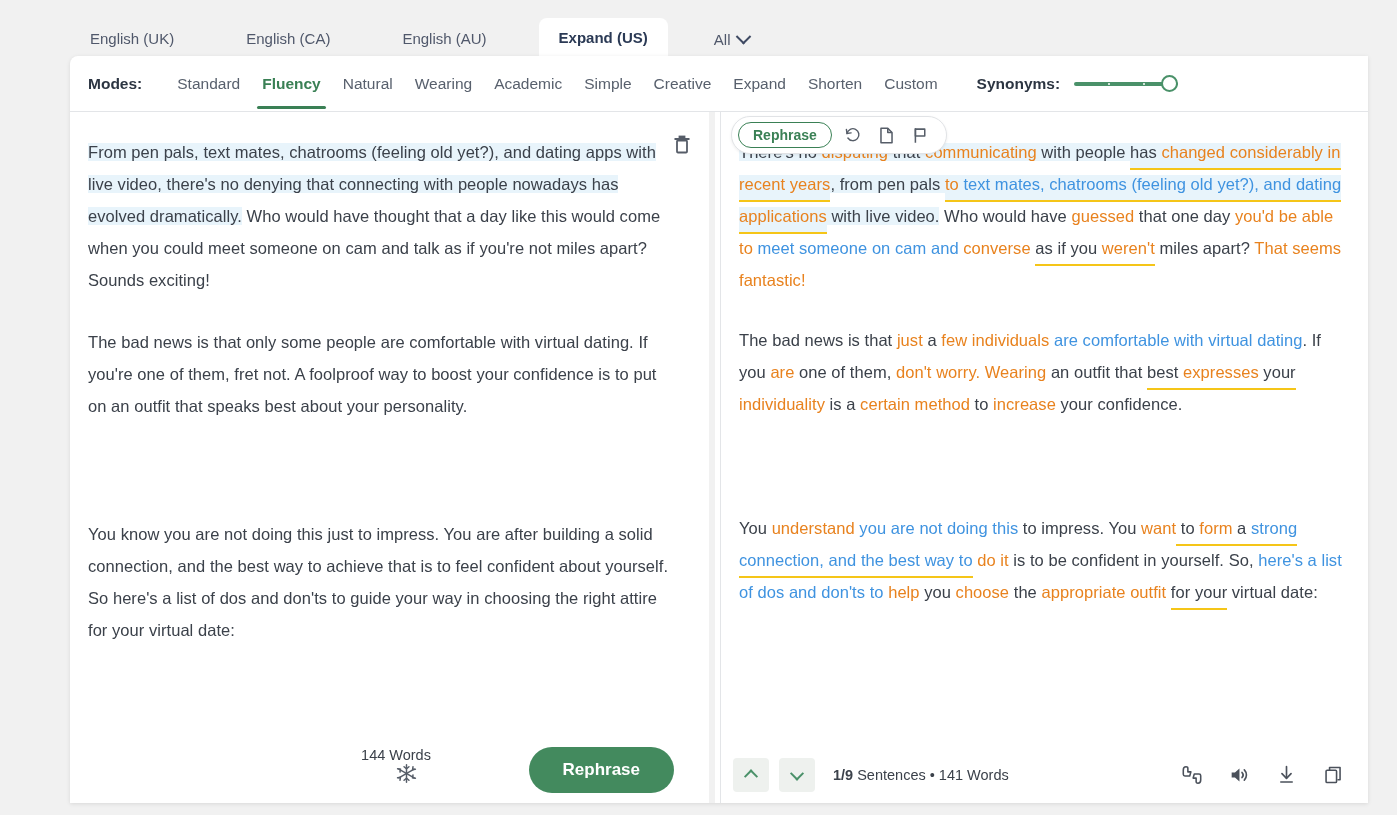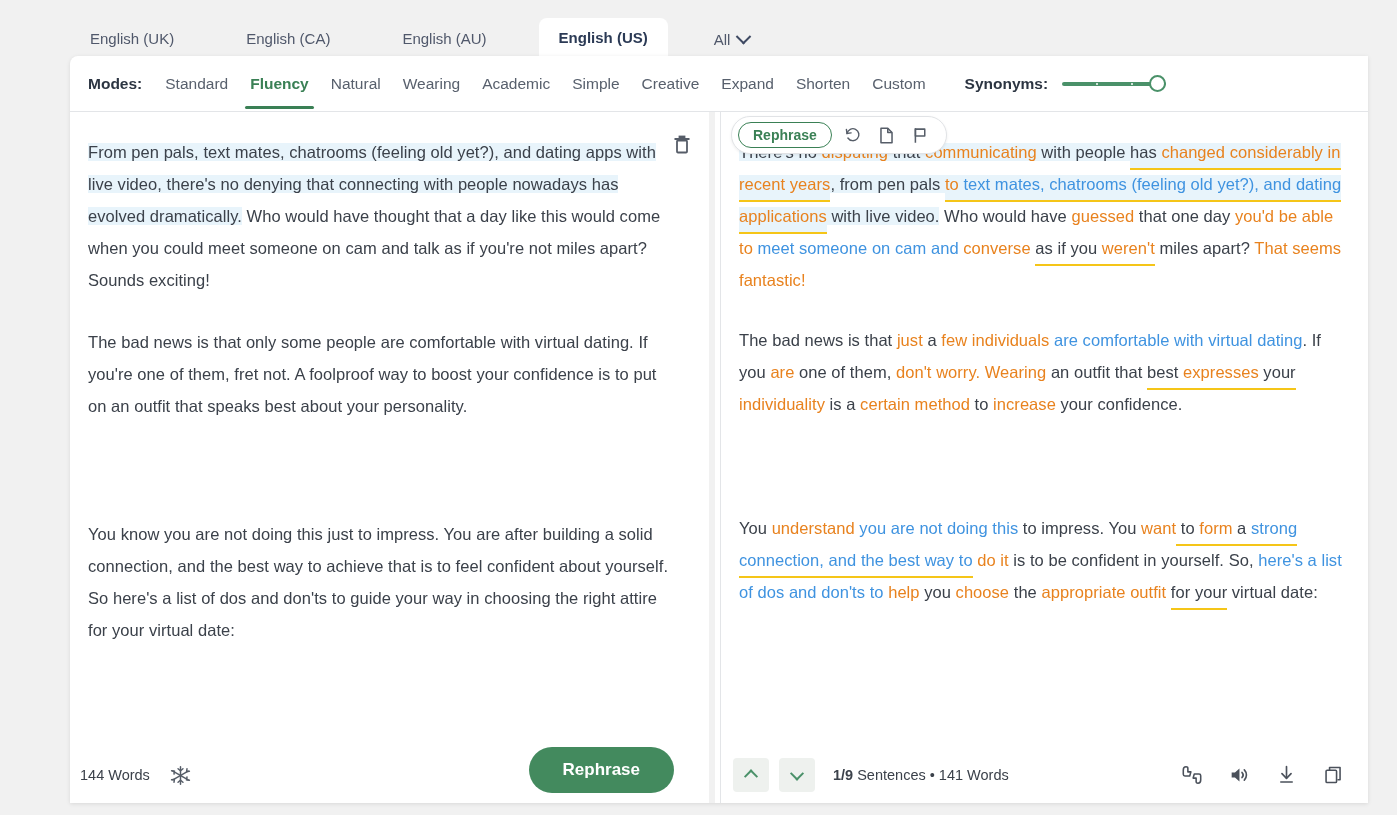--- a/index.html
+++ b/index.html
@@ -36,21 +36,21 @@
     background: #ffffff; border-radius: 8px 0 0 0;
     box-shadow: 0 1px 4px rgba(0,0,0,.10);
     overflow: hidden;
   }
 
   
   #modes-bar {
     position: relative; height: 56px; border-bottom: 1px solid #e3e5e8;
     display: flex; align-items: center; padding: 0 0 0 18px;
   }
-  #modes-label { font-size: 15.5px; font-weight: bold; color: #2c3542; margin-right: 12px; }
+  #modes-label { font-size: 15.5px; font-weight: bold; color: #2c3542; margin-right: 24px; }
   .mode { font-size: 15.5px; color: #58606d; padding: 17px 11px 16px; cursor: pointer;
           position: relative; white-space: nowrap; }
   .mode.active { color: #3a8055; font-weight: bold; }
   .mode.active::after {
     content: ""; position: absolute; left: 6px; right: 6px; bottom: 0;
     height: 3px; background: #3a8055; border-radius: 2px;
   }
   #syn-wrap { display: flex; align-items: center; margin-left: 28px; gap: 14px; }
   #syn-label { font-size: 15.5px; font-weight: bold; color: #2c3542; }
   #syn-slider { position: relative; width: 104px; height: 18px; cursor: pointer; }
@@ -93,21 +93,21 @@
     font-size: 14px; font-weight: bold; color: #3a8055;
     border: 1.5px solid #3a8055; border-radius: 14px; padding: 4px 14px;
     cursor: pointer; white-space: nowrap;
   }
   .fb-icon { width: 26px; height: 26px; display: flex; align-items: center;
              justify-content: center; cursor: pointer; color: #565d68; }
 
   
   .footer { position: absolute; bottom: 0; left: 0; right: 0; height: 56px;
             display: flex; align-items: center; }
-  #footer-left { padding-left: 10px; }
+  #footer-left { padding-left: 18px; flex-direction: column; }
   #word-count { font-size: 14.5px; color: #3b414a; }
   #snow-icon { margin-left: 20px; cursor: pointer; display: flex; align-items: center; }
   #rephrase-btn {
     position: absolute; right: 30px; bottom: 10px;
     background: #438a5e; color: #fff; font-size: 17px; font-weight: bold;
     border: none; border-radius: 24px; padding: 13px 34px; cursor: pointer;
     font-family: "Liberation Sans", sans-serif;
   }
   #footer-right { padding-left: 12px; gap: 10px; }
   .nav-btn { width: 36px; height: 34px; background: #eef1ee; border-radius: 4px;
@@ -121,21 +121,21 @@
   .ft-icon { width: 26px; height: 26px; display: flex; align-items: center;
              justify-content: center; cursor: pointer; color: #4b515b; }
 </style>
 </head>
 <body>
 
 <div id="lang-tabs">
   <div class="lang-tab">English (UK)</div>
   <div class="lang-tab">English (CA)</div>
   <div class="lang-tab">English (AU)</div>
-  <div class="lang-tab active">English (US)</div>
+  <div class="lang-tab active">Expand (US)</div>
   <div class="lang-all">
     <span>All</span>
     <span class="chev"></span>
   </div>
 </div>
 
 <div id="card">
 
   <div id="modes-bar">
     <span id="modes-label">Modes:</span>

